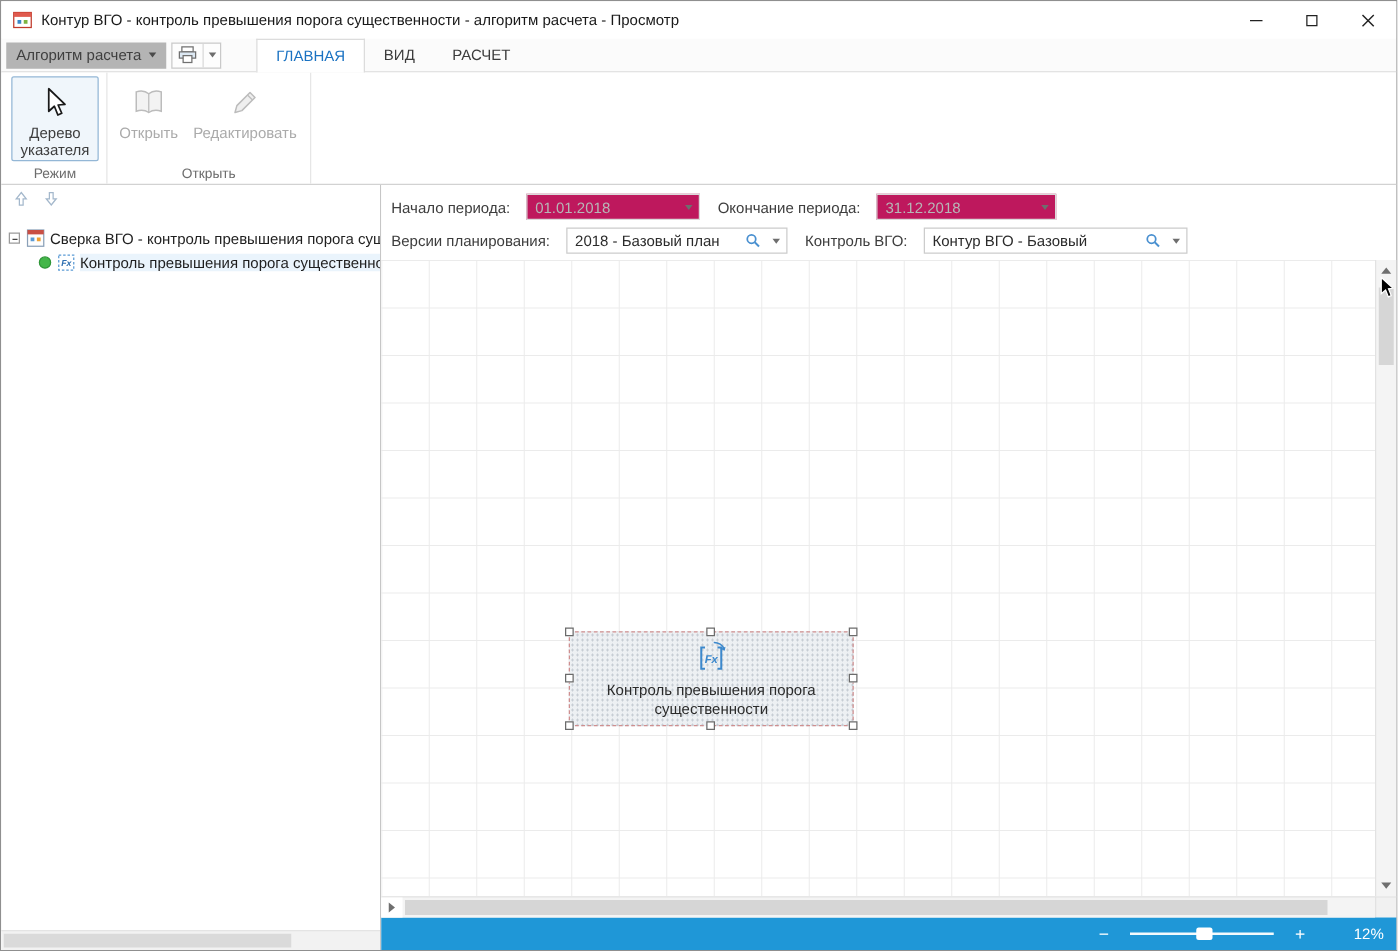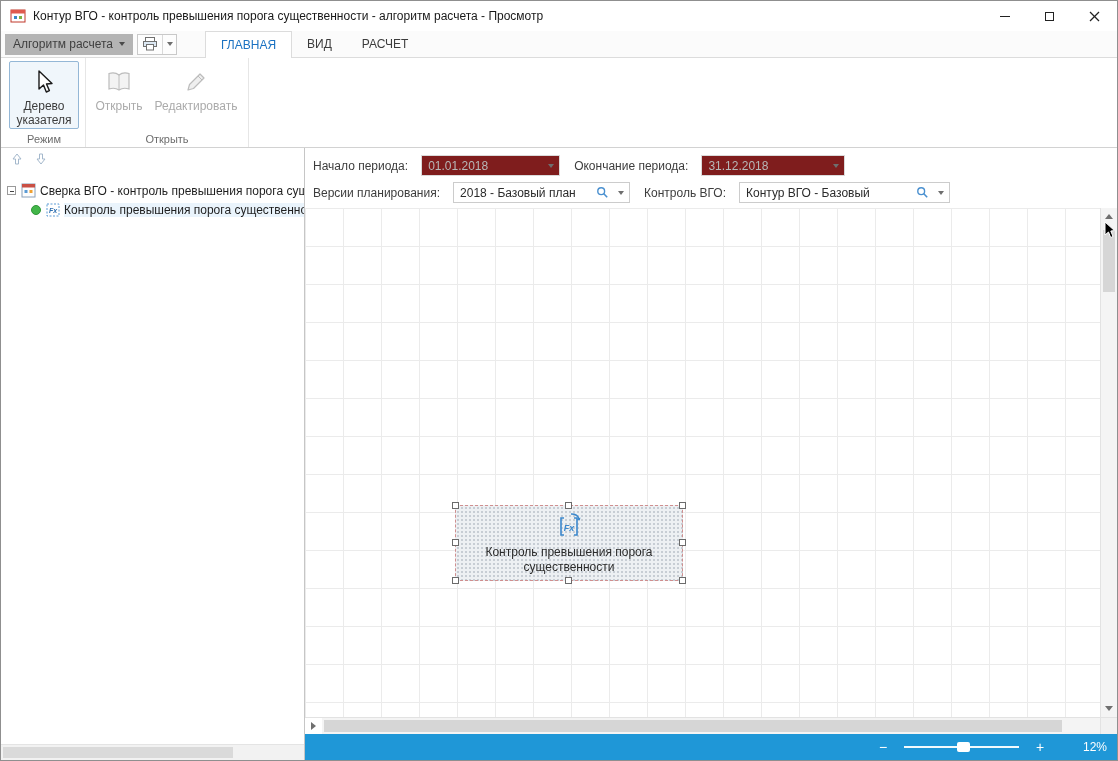--- a/index.html
+++ b/index.html
@@ -59,21 +59,21 @@
 .panel-hscroll .thumb{position:absolute;left:2px;top:2px;bottom:2px;width:230px;background:#dadada;}
 
 
 .right{flex:1;display:flex;flex-direction:column;min-width:0;background:#fff;}
 .filters{flex:0 0 auto;padding:7px 8px 5px;display:flex;flex-direction:column;gap:6px;}
 .frow{height:21px;display:flex;align-items:center;}
 .flabel{color:#3d3d3d;margin-right:13px;}
 .flabel.second{margin-left:14px;}
 .editor{height:21px;border:1px solid #cccccc;background:#fff;display:flex;align-items:center;}
 .editor .val{flex:1;padding:0 6px;white-space:nowrap;overflow:hidden;color:#2b2b2b;}
-.editor.disabled{border-color:#dadada;background:#7f1d1d;gap:16px;}
+.editor.disabled{border-color:#dadada;background:#be185d;gap:16px;}
 .editor.disabled .val{color:#b7b7b7;}
 .ed-btn{width:17px;height:100%;display:flex;align-items:center;justify-content:center;}
 .ed-btn.search{width:20px;}
 .w139{width:139px;} .w122{width:144px;} .w221{width:177px;} .w211{width:211px;}
 
 
 .canvas-wrap{flex:1;display:flex;min-height:0;}
 .canvas{flex:1;position:relative;background-color:#fff;background-image:linear-gradient(to right,#ebebeb 1px,transparent 1px),linear-gradient(to bottom,#ebebeb 1px,transparent 1px);background-size:38px 38px;overflow:hidden;}
 .node{position:absolute;left:150px;top:297px;width:228px;height:76px;background-color:#edf0f3;background-image:radial-gradient(#c7cdd4 0.8px,transparent 0.9px);background-size:4px 4px;border:1px dashed #cf8f8f;display:flex;flex-direction:column;align-items:center;justify-content:center;}
 .node .node-label{text-align:center;line-height:15px;color:#2b2b2b;margin-top:4px;width:200px;}

